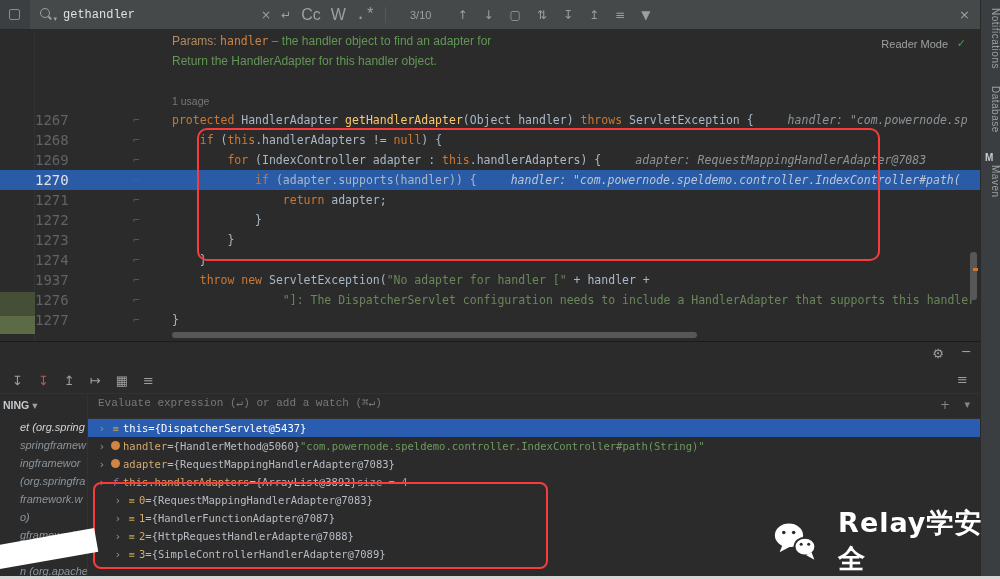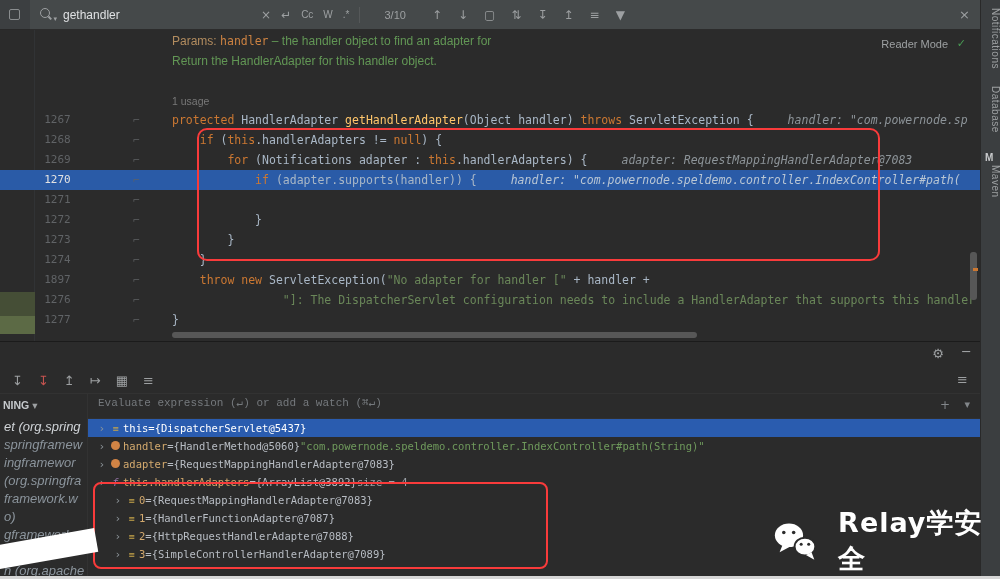--- a/index.html
+++ b/index.html
@@ -1,31 +1,31 @@
 <!DOCTYPE html>
 <html><head>
 <meta charset="utf-8">
 <style>
   *{margin:0;padding:0;box-sizing:border-box}
   body{background:#777;font-family:"Liberation Sans",sans-serif}
   .glyph{font-family:"DejaVu Sans",sans-serif}
-  .mono{font-family:Liberation Sans, sans-serif}
+  .mono{font-family:Liberation Mono, monospace}
   .screen{position:relative;width:1000px;height:579px;background:#2b2b2b;overflow:hidden;color:#bbb}
 
   
   .corner{position:absolute;left:0;top:0;width:30px;height:30px;background:#3c3f41;border-bottom:1px solid #282828}
   .corner .sq{position:absolute;left:9px;top:9px;width:11px;height:11px;border:1.5px solid #8a8d8f;border-radius:2px}
   .search-bar{position:absolute;left:30px;top:0;width:950px;height:30px;background:#45494a;border-bottom:1px solid #2c2c2c;display:flex;align-items:center;padding:0 10px;gap:10px}
   .mag{position:relative;width:13px;height:13px;flex:none}
   .mag::before{content:"";position:absolute;left:0;top:0;width:8px;height:8px;border:1.5px solid #9da0a2;border-radius:50%}
   .mag::after{content:"";position:absolute;left:8px;top:9px;width:4px;height:1.5px;background:#9da0a2;transform:rotate(45deg)}
   .mag .dd{position:absolute;right:-4px;bottom:-2px;font-size:7px;color:#9da0a2}
   .query{width:188px;color:#dfe1e3;font-size:12px;white-space:nowrap;overflow:hidden}
   .sicon{color:#9da0a2;font-size:12px;cursor:default;flex:none}
-  .toggle{color:#9da0a2;font-size:10px;flex:none}
+  .toggle{color:#9da0a2;font-size:16px;flex:none}
   .count{color:#9da0a2;font-size:11px;margin-left:14px;margin-right:16px;flex:none}
   .sep{width:1px;height:16px;background:#555859;flex:none}
   .soptions{display:flex;gap:16px;align-items:center}
   .search-close{margin-left:auto;color:#9da0a2;font-size:13px}
 
   
   .tool-strip{position:absolute;right:0;top:0;width:20px;height:579px;background:#3b3e40;border-left:1px solid #292929}
   .vbtn{position:absolute;left:0;width:20px;writing-mode:vertical-rl;font-size:10px;color:#9da0a2;letter-spacing:.5px;text-align:left}
   .vicon-m{position:absolute;left:4px;color:#c8cacc;font-size:10px;font-weight:bold}
 
@@ -39,21 +39,21 @@
   .doc .c{color:#629755}
   .doc .lbl{color:#b28c5f}
   .doc .code{color:#cc8242;font-family:"DejaVu Sans Mono",monospace;font-size:11.5px}
   .doc .link{color:#6897bb;text-decoration:underline}
   .reader{position:absolute;right:32px;top:8px;font-size:11px;color:#9da0a2}
   .reader-check{position:absolute;right:14px;top:7px;font-size:11px;color:#499c54}
   .usage{position:absolute;left:137px;top:65px;font-size:10.5px;color:#787878}
   .code-lines{position:absolute;left:0;top:80px;right:0}
   .code-row{display:flex;height:20px;line-height:20px;font-family:"DejaVu Sans Mono","Liberation Mono",monospace;font-size:11.5px;color:#a9b7c6}
   .code-row.current{background:#2a5ba7}
-  .lnum{width:45px;text-align:center;color:#606366;font-size:11px;flex:none}
+  .lnum{width:45px;text-align:left;color:#606366;font-size:14px;flex:none}
   .code-row.current .lnum{color:#e3e3e3}
   .flag{width:60px;text-align:right;color:#5e6163;font-size:9px;flex:none}
   .codetext{padding-left:32px;white-space:pre}
   .kw{color:#cc7832}.pl{color:#a9b7c6}.fn{color:#ffc66b}.str{color:#6a8759}
   .hint{color:#8d9499;font-style:italic;margin-left:34px}
   .code-row.current .hint{color:#b9c6d4}
   .red-rect{position:absolute;border:2.5px solid #f93b3b;border-radius:10px;z-index:6;pointer-events:none}
   .rr-editor{left:162px;top:98px;width:683px;height:133px}
   .hscroll{position:absolute;left:137px;top:302px;width:525px;height:6px;background:#575757;border-radius:3px}
   .vscroll{position:absolute;right:3px;top:222px;width:7px;height:48px;background:#575757;border-radius:3px}
@@ -65,21 +65,21 @@
   .gear{position:absolute;right:36px;top:4px;color:#9da0a2;font-size:13px}
   .minim{position:absolute;right:10px;top:2px;color:#9da0a2;font-size:13px}
   .dbg-toolbar{position:relative;height:27px;border-bottom:1px solid #323232;display:flex;align-items:center;gap:15px;padding-left:12px}
   .ticon{color:#9da0a2;font-size:13px}
   .ticon.red{color:#c75450}
   .layout-icon{position:absolute;right:12px;top:5px;color:#9da0a2;font-size:13px}
   .frames-col{position:absolute;left:0;top:52px;width:88px;bottom:0;border-right:1px solid #323232;overflow:hidden}
   .session{position:absolute;left:3px;top:5px;color:#c6cacd;font-size:10.5px;font-weight:bold;white-space:nowrap}
   .session .dd{color:#9da0a2;font-weight:normal}
   .frames-list{position:absolute;left:0;top:24px;right:0}
-  .frame-row{height:18px;line-height:18px;padding-left:4px;font-size:13px;font-style:italic;color:#8b949c;white-space:nowrap;overflow:hidden}
+  .frame-row{height:18px;line-height:18px;padding-left:20px;font-size:11px;font-style:italic;color:#8b949c;white-space:nowrap;overflow:hidden}
   .frame-row.first{color:#d0d4d8}
   .eval-bar{position:absolute;left:88px;top:52px;right:0;height:25px;border-bottom:1px solid #303030}
   .eval-text{position:absolute;left:10px;top:2px;font-family:Liberation Mono, monospace;font-size:11px;color:#75797d}
   .eval-add{position:absolute;right:30px;top:4px;color:#83878b;font-size:12px}
   .eval-dd{position:absolute;right:10px;top:4px;color:#83878b;font-size:11px}
   .vars{position:absolute;left:88px;top:77px;right:0;bottom:0;overflow:hidden}
   .var-row{display:flex;align-items:center;height:18px;padding-left:8px;font-family:"DejaVu Sans Mono","Liberation Mono",monospace;font-size:10.5px;white-space:nowrap}
   .var-row.indent{padding-left:24px}
   .var-row.selected{background:#2a5caf}
   .chev{width:12px;color:#8f969c;font-size:11px;text-align:center;flex:none}
@@ -167,48 +167,49 @@
           <span class="codetext"><span class="kw">protected </span><span class="pl">HandlerAdapter </span><span class="fn">getHandlerAdapter</span><span class="pl">(Object handler) </span><span class="kw">throws </span><span class="pl">ServletException {</span><span class="hint">handler: "com.powernode.sp</span></span>
         </div>
         <div class="code-row">
           <span class="lnum">1268</span>
           <span class="flag glyph">⌐</span>
           <span class="codetext"><span class="pl">    </span><span class="kw">if </span><span class="pl">(</span><span class="kw">this</span><span class="pl">.handlerAdapters != </span><span class="kw">null</span><span class="pl">) {</span></span>
         </div>
         <div class="code-row">
           <span class="lnum">1269</span>
           <span class="flag glyph">⌐</span>
-          <span class="codetext"><span class="pl">        </span><span class="kw">for </span><span class="pl">(Notifications adapter : </span><span class="kw">this</span><span class="pl">.handlerAdapters) {</span><span class="hint">adapter: RequestMappingHandlerAdapter@7083</span></span>
+          <span class="codetext"><span class="pl">        </span><span class="kw">for </span><span class="pl">(IndexController adapter : </span><span class="kw">this</span><span class="pl">.handlerAdapters) {</span><span class="hint">adapter: RequestMappingHandlerAdapter@7083</span></span>
         </div>
         <div class="code-row current">
           <span class="lnum">1270</span>
           <span class="flag glyph">⌐</span>
           <span class="codetext"><span class="pl">            </span><span class="kw">if </span><span class="pl">(adapter.supports(handler)) {</span><span class="hint">handler: "com.powernode.speldemo.controller.IndexController#path(</span></span>
         </div>
         <div class="code-row">
           <span class="lnum">1271</span>
           <span class="flag glyph">⌐</span>
+          <span class="codetext"><span class="pl">                </span><span class="kw">return </span><span class="pl">adapter;</span></span>
         </div>
         <div class="code-row">
           <span class="lnum">1272</span>
           <span class="flag glyph">⌐</span>
           <span class="codetext"><span class="pl">            }</span></span>
         </div>
         <div class="code-row">
           <span class="lnum">1273</span>
           <span class="flag glyph">⌐</span>
           <span class="codetext"><span class="pl">        }</span></span>
         </div>
         <div class="code-row">
           <span class="lnum">1274</span>
           <span class="flag glyph">⌐</span>
           <span class="codetext"><span class="pl">    }</span></span>
         </div>
         <div class="code-row">
-          <span class="lnum">1897</span>
+          <span class="lnum">1937</span>
           <span class="flag glyph">⌐</span>
           <span class="codetext"><span class="pl">    </span><span class="kw">throw new </span><span class="pl">ServletException(</span><span class="str">"No adapter for handler [" </span><span class="pl">+ handler +</span></span>
         </div>
         <div class="code-row">
           <span class="lnum">1276</span>
           <span class="flag glyph">⌐</span>
           <span class="codetext"><span class="pl">                </span><span class="str">"]: The DispatcherServlet configuration needs to include a HandlerAdapter that supports this handler</span></span>
         </div>
         <div class="code-row">
           <span class="lnum">1277</span>

